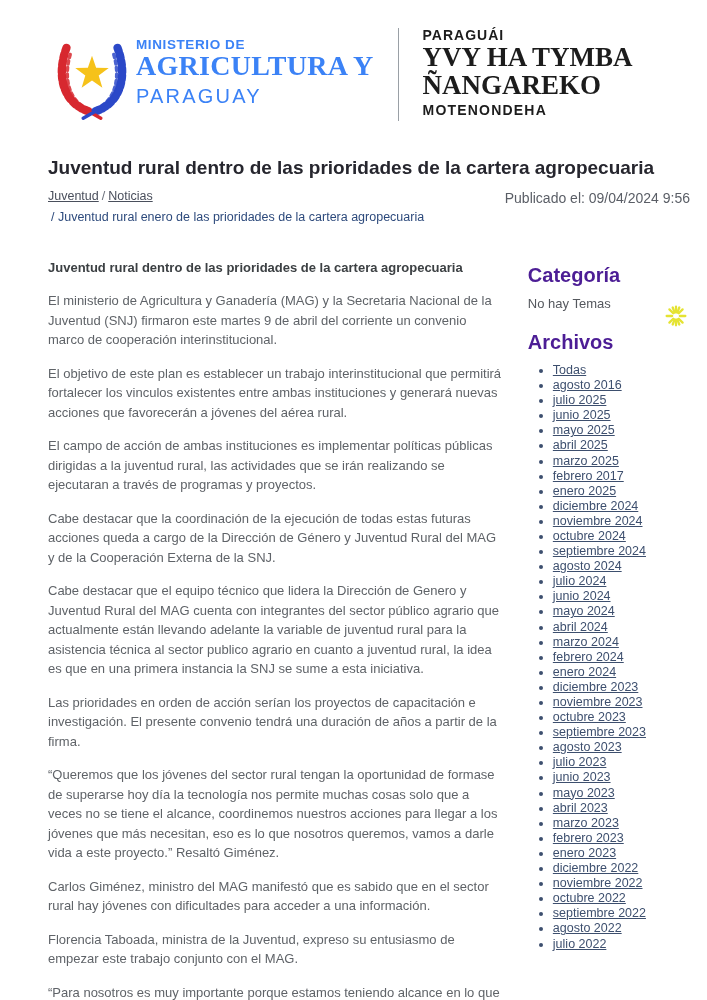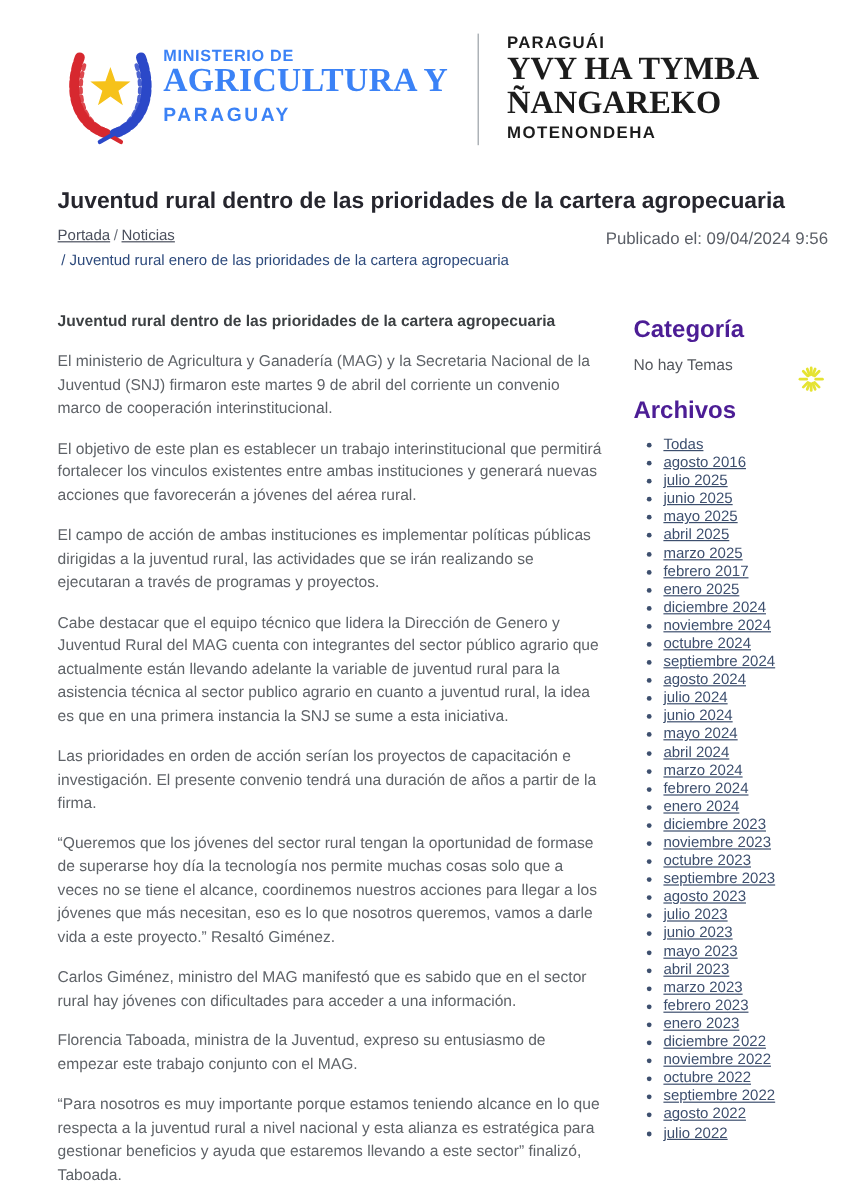--- a/index.html
+++ b/index.html
@@ -8,21 +8,21 @@
     background:#ffffff;color:#5f6368;
     font-family:"Liberation Sans",sans-serif;
     -webkit-font-smoothing:antialiased;
   }
   
   .header{display:flex;align-items:center;padding:24px 0 0 48px;}
   .wreath{flex:0 0 auto;}
   .ministry{color:#3b82f6;}
   .m-line1{font-size:13.5px;font-weight:700;letter-spacing:.6px;}
   .m-line2,.m-line3{font-family:"Liberation Serif",serif;font-weight:700;font-size:28px;line-height:1.02;letter-spacing:.3px;}
-  .m-line4{font-size:16px;font-weight:700;letter-spacing:2.2px;margin-top:5px;}
+  .m-line4{font-size:20px;font-weight:400;letter-spacing:2.2px;margin-top:5px;}
   .brand-divider{width:1px;align-self:stretch;background:#9aa0a6;margin:4px 24px 0 24px;}
   .guarani{color:#1c1c1c;}
   .g-line1{font-size:14px;font-weight:700;letter-spacing:1px;}
   .g-line2,.g-line3{font-family:"Liberation Serif",serif;font-weight:700;font-size:27px;line-height:1.05;}
   .g-line4{font-size:14px;font-weight:700;letter-spacing:1.2px;margin-top:3px;}
   
   .page-title{margin:34px 48px 0 48px;max-width:625px;
     font-size:19px;font-weight:700;line-height:1.32;color:#26262e;}
   .meta-row{display:flex;justify-content:space-between;align-items:flex-start;
     margin:9px 17px 0 48px;}
@@ -73,34 +73,35 @@
     <div class="g-line2">YVY HA TYMBA</div>
     <div class="g-line3">ÑANGAREKO</div>
     <div class="g-line4">MOTENONDEHA</div>
   </div>
 </div>
 
 <h1 class="page-title">Juventud rural dentro de las prioridades de la cartera agropecuaria</h1>
 
 <div class="meta-row">
   <div class="bc-wrap">
-    <div class="bc-line1"><a href="#">Portada</a><span class="bc-sep">/</span><a href="#">Noticias</a></div>
+    <div class="bc-line1"><a href="#">Juventud</a><span class="bc-sep">/</span><a href="#">Noticias</a></div>
     <div class="bc-current">/ Juventud rural enero de las prioridades de la cartera agropecuaria</div>
   </div>
   <div class="published">Publicado el: 09/04/2024 9:56</div>
 </div>
 
 <div class="main">
 
   <div class="article">
     <p class="article-heading">Juventud rural dentro de las prioridades de la cartera agropecuaria</p>
     <div>
         <p>El ministerio de Agricultura y Ganadería (MAG) y la Secretaria Nacional de la Juventud (SNJ) firmaron este martes 9 de abril del corriente un convenio marco de cooperación interinstitucional.</p>
         <p>El objetivo de este plan es establecer un trabajo interinstitucional que permitirá fortalecer los vinculos existentes entre ambas instituciones y generará nuevas acciones que favorecerán a jóvenes del aérea rural.</p>
         <p>El campo de acción de ambas instituciones es implementar políticas públicas dirigidas a la juventud rural, las actividades que se irán realizando se ejecutaran a través de programas y proyectos.</p>
+        <p>Cabe destacar que la coordinación de la ejecución de todas estas futuras acciones queda a cargo de la Dirección de Género y Juventud Rural del MAG y de la Cooperación Externa de la SNJ.</p>
         <p>Cabe destacar que el equipo técnico que lidera la Dirección de Genero y Juventud Rural del MAG cuenta con integrantes del sector público agrario que actualmente están llevando adelante la variable de juventud rural para la asistencia técnica al sector publico agrario en cuanto a juventud rural, la idea es que en una primera instancia la SNJ se sume a esta iniciativa.</p>
         <p>Las prioridades en orden de acción serían los proyectos de capacitación e investigación. El presente convenio tendrá una duración de años a partir de la firma.</p>
         <p>“Queremos que los jóvenes del sector rural tengan la oportunidad de formase de superarse hoy día la tecnología nos permite muchas cosas solo que a veces no se tiene el alcance, coordinemos nuestros acciones para llegar a los jóvenes que más necesitan, eso es lo que nosotros queremos, vamos a darle vida a este proyecto.” Resaltó Giménez.</p>
         <p>Carlos Giménez, ministro del MAG manifestó que es sabido que en el sector rural hay jóvenes con dificultades para acceder a una información.</p>
         <p>Florencia Taboada, ministra de la Juventud, expreso su entusiasmo de empezar este trabajo conjunto con el MAG.</p>
         <p>“Para nosotros es muy importante porque estamos teniendo alcance en lo que respecta a la juventud rural a nivel nacional y esta alianza es estratégica para gestionar beneficios y ayuda que estaremos llevando a este sector” finalizó, Taboada.</p>
       </div>
   </div>
 
   <div class="sidebar">

